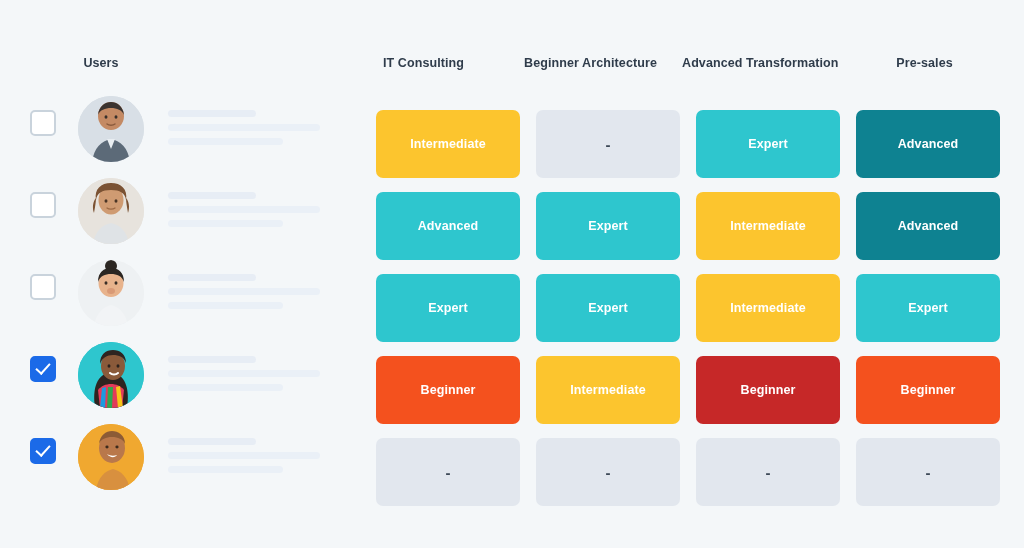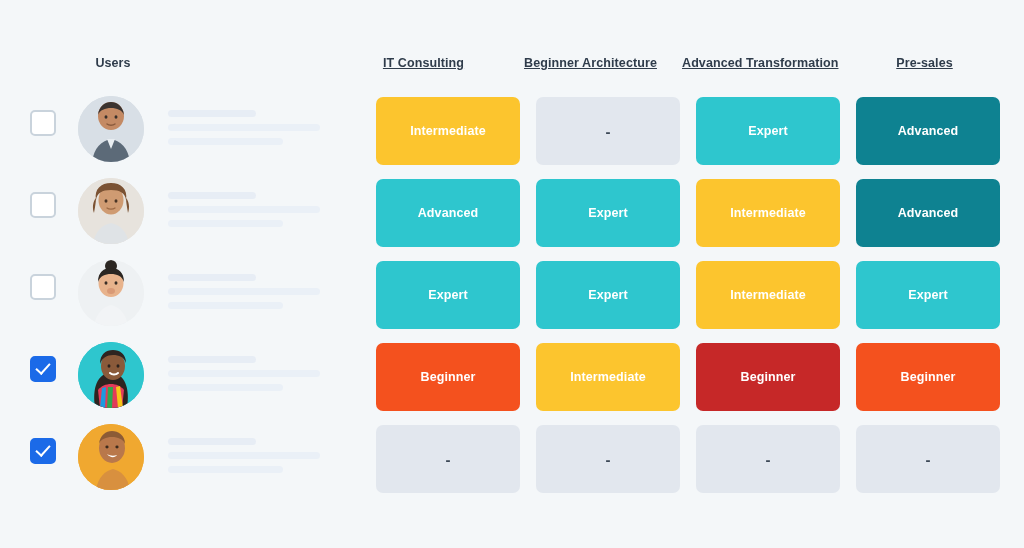--- a/index.html
+++ b/index.html
@@ -29,21 +29,21 @@
     top: 52px;
     left: 0;
     width: 1024px;
     height: 22px;
     display: flex;
     align-items: center;
   }
 
   .users-header {
     position: absolute;
-    left: 28px;
+    left: 16px;
     width: 170px;
     text-align: center;
     font-size: 12.5px;
     font-weight: 700;
     color: #2f3c4b;
     letter-spacing: 0.1px;
   }
 
   .skill-headers {
     position: absolute;
@@ -54,21 +54,20 @@
 
   .skill-header {
     width: 151px;
     margin-right: 16px;
     text-align: center;
     font-size: 12.5px;
     font-weight: 700;
     color: #2f3c4b;
     letter-spacing: 0.1px;
     white-space: nowrap;
-    text-decoration: underline;
   }
   .skill-header:last-child { margin-right: 0; }
 
   
   .rows {
     position: absolute;
     top: 88px;
     left: 0;
     width: 1024px;
   }
@@ -135,21 +134,21 @@
     margin-bottom: 7px;
   }
   .sk-line.w1 { width: 88px; }
   .sk-line.w2 { width: 152px; background: #eaf0f7; }
   .sk-line.w3 { width: 115px; background: #eaf0f7; }
 
   
   .cells {
     position: absolute;
     left: 348px;
-    top: 9px;
+    top: 22px;
     width: 652px;
     display: flex;
     padding-left: 28px;
   }
 
   .cell {
     width: 151px;
     height: 68px;
     margin-right: 16px;
     border-radius: 7px;

